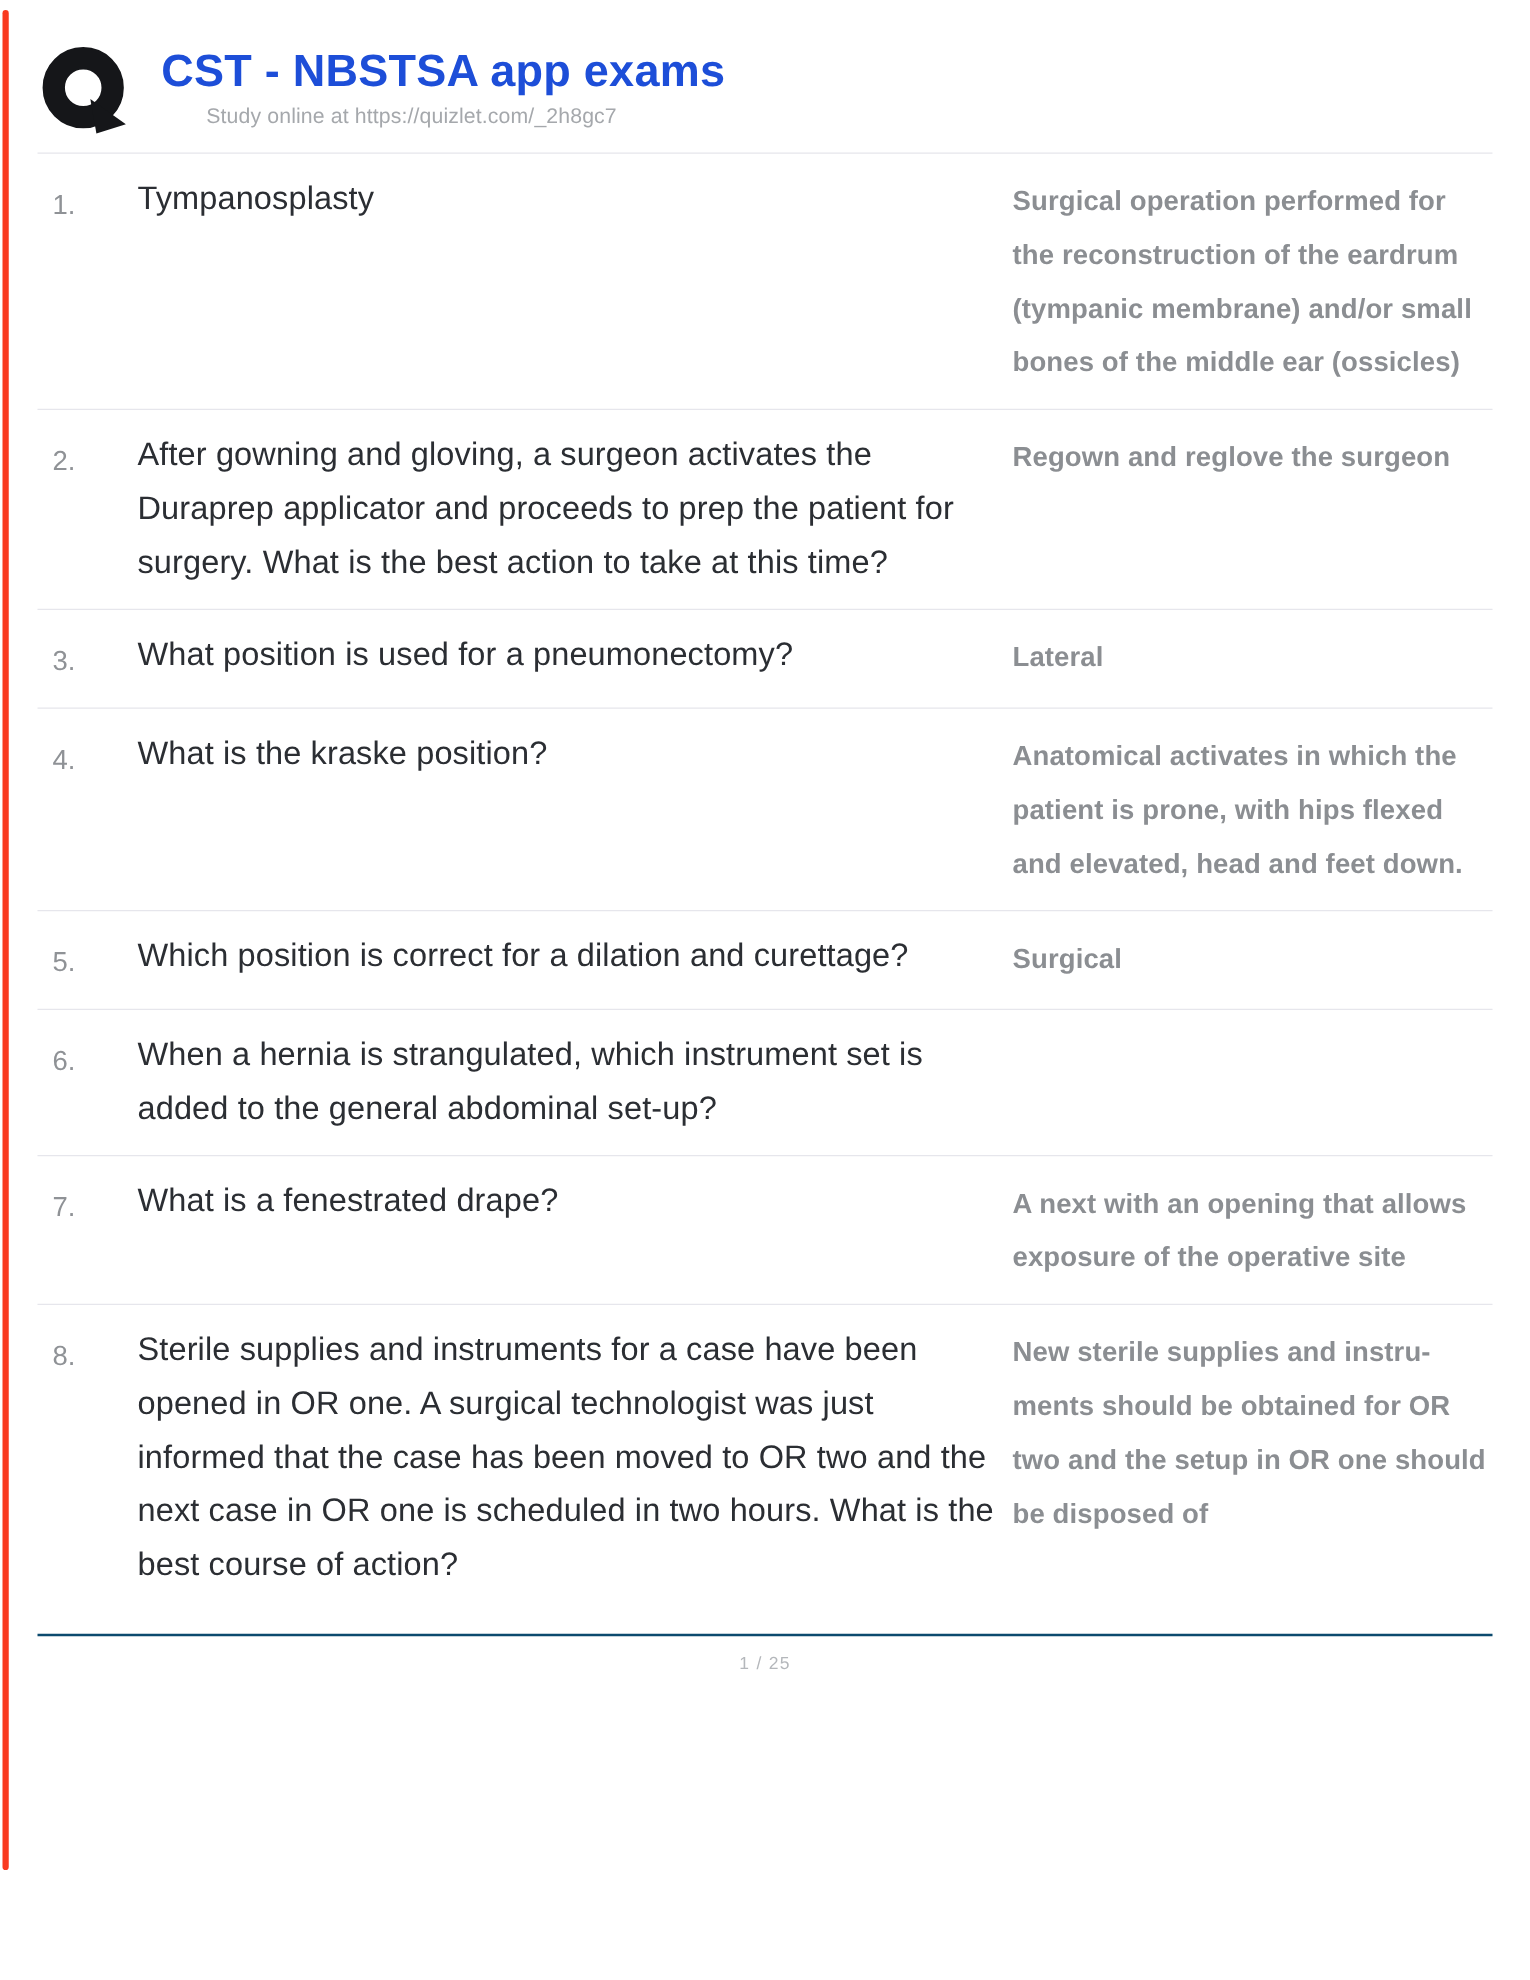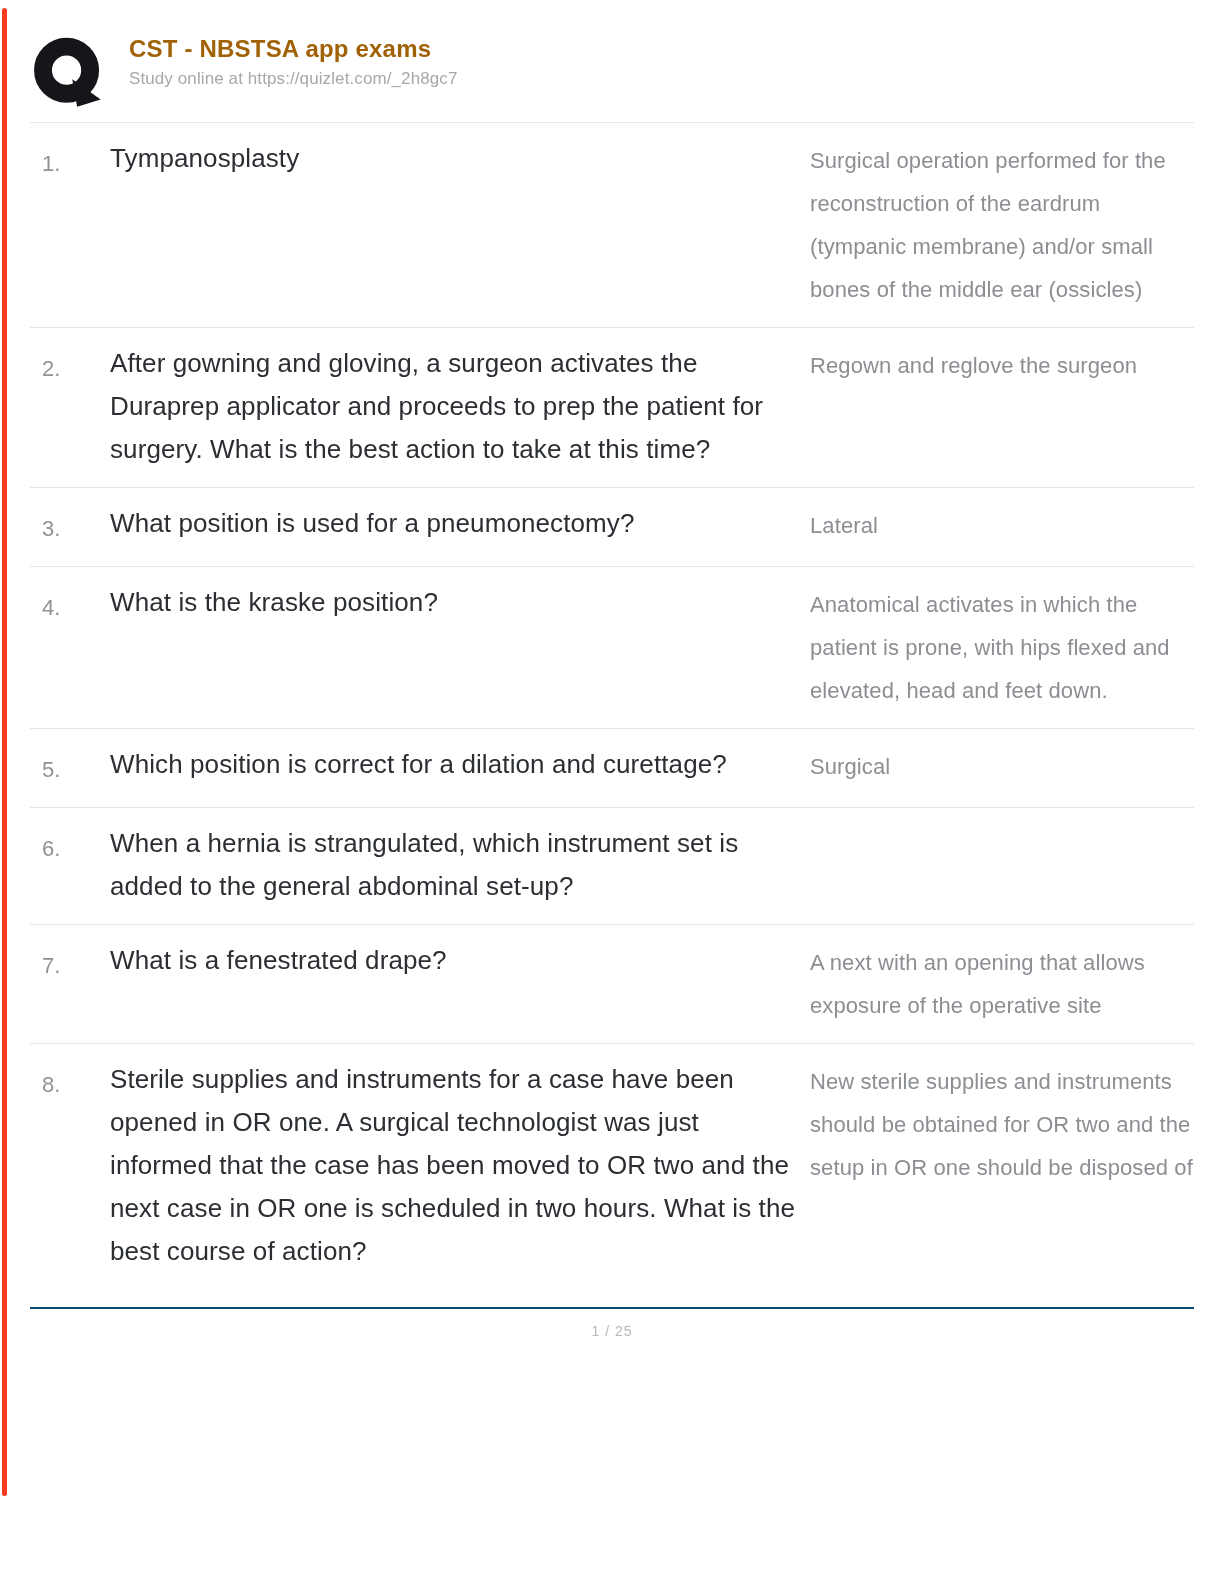--- a/index.html
+++ b/index.html
@@ -26,32 +26,33 @@
     align-items: flex-start;
     gap: 21px;
     padding-top: 30px;
     padding-bottom: 10px;
     border-bottom: 1px solid #e6e6ec;
   }
   .logo { width: 78px; height: 82px; flex: 0 0 auto; }
   .logo svg { width: 78px; height: 82px; display: block; }
   .header-text { padding-top: 5px; }
   .title {
-    font-size: 24px;
+    font-size: 36px;
     font-weight: bold;
-    color: #a16207;
+    color: #1d4ed8;
     letter-spacing: 0.2px;
     line-height: 1.2;
   }
   .subtitle {
     margin-top: 5px;
     font-size: 17px;
     font-weight: normal;
     color: #a5a8ac;
     letter-spacing: 0.1px;
+    margin-left: 36px;
   }
 
   
   .row {
     display: grid;
     grid-template-columns: 80px 700px 1fr;
     align-items: start;
     padding: 14px 0 16px;
     border-bottom: 1px solid #e6e6ec;
   }
@@ -67,21 +68,21 @@
     font-size: 26px;
     font-weight: normal;
     color: #2b2e33;
     line-height: 43px;
     padding-right: 14px;
     letter-spacing: 0.1px;
     hyphens: manual;
   }
   .a {
     font-size: 22px;
-    font-weight: normal;
+    font-weight: bold;
     color: #8b8e92;
     line-height: 43px;
     padding-top: 2px;
     letter-spacing: 0.1px;
     hyphens: manual;
   }
 
   
   .footer {
     margin-top: 18px;

